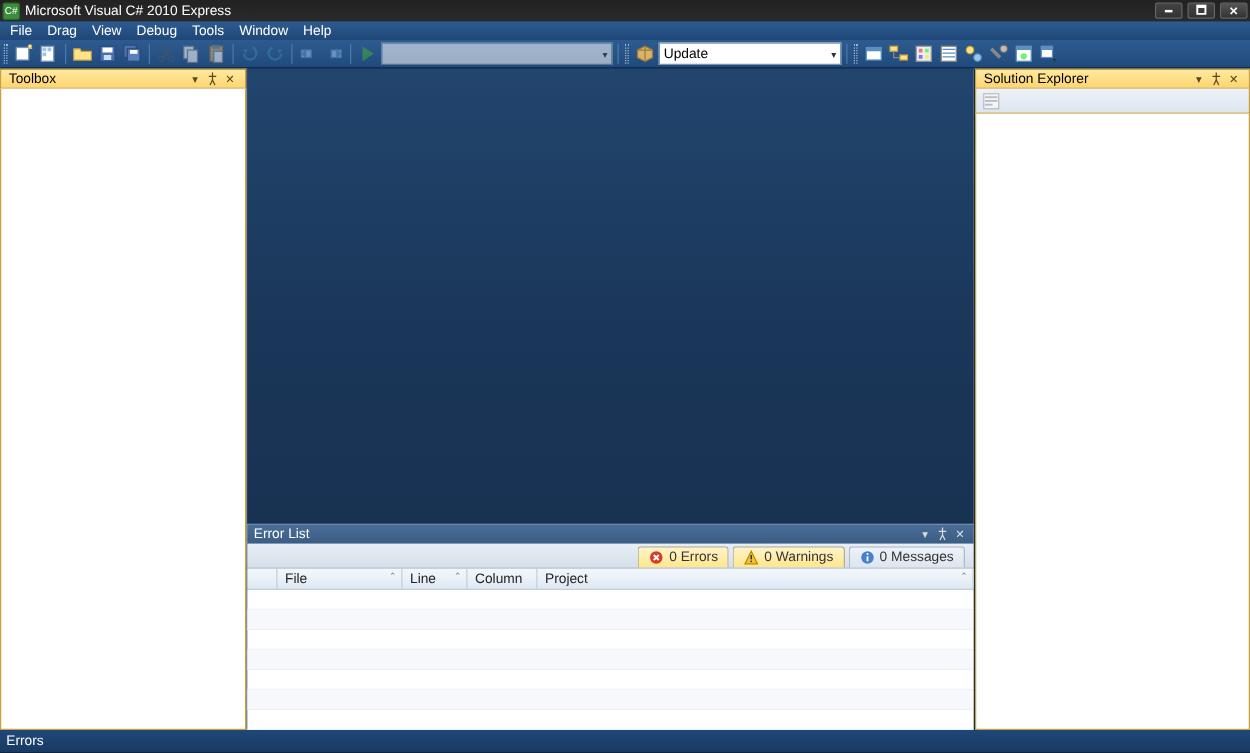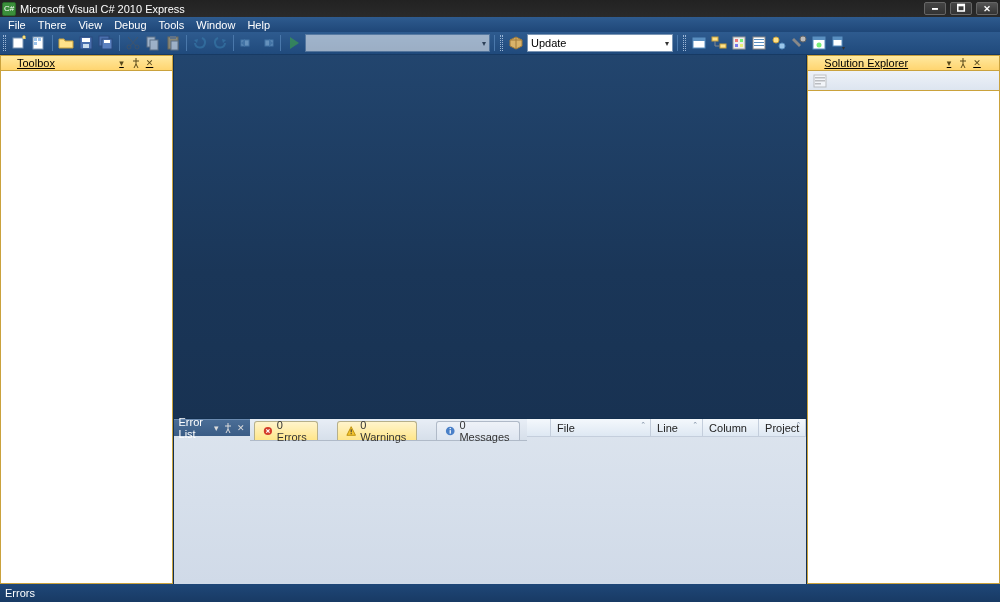--- a/index.html
+++ b/index.html
@@ -103,24 +103,23 @@
   
   .panel {
     display: flex; flex-direction: column;
     background: #fff;
   }
   .panel-header {
     height: 16px;
     background: linear-gradient(#ffe9a0,#ffd570);
     border: 1px solid #caa23d;
     display: flex; align-items: center;
-    padding: 0 16px;
+    padding: 0 6px;
     font-size: 11px;
     color: #000;
-    text-decoration: underline;
   }
   .panel-header .ph-title { flex: 0 0 auto; }
   .panel-header .ph-spacer { flex: 1; }
   .panel-header .ph-btn {
     width: 12px; height: 12px;
     margin-left: 2px;
     display: flex; align-items: center; justify-content: center;
     font-size: 9px;
     color: #5a4a1a;
   }
@@ -165,40 +164,41 @@
   .doc-area {
     flex: 1;
     background: linear-gradient(#22456e,#1a3658 60%,#183252);
   }
 
   
   .errorlist {
     height: 166px;
     border-top: 1px solid #132f4e;
     background: linear-gradient(#dce4ee,#d0dae8);
-    display: flex; flex-direction: row;
+    display: flex; flex-direction: column;
   }
   .errorlist .panel-header-grey {
     height: 17px;
     background: linear-gradient(#4a6d96,#3a5c85);
     color: #fff;
     display: flex; align-items: center;
     padding: 0 5px;
     font-size: 11px;
     border-top: 1px solid #6b8ab0;
   }
   .errorlist .panel-header-grey .ph-spacer { flex: 1; }
   .errorlist .panel-header-grey .ph-btn { width: 12px; height: 12px; margin-left: 2px; display: flex; align-items: center; justify-content: center; font-size: 9px; color: #dcdcdc; }
   .el-tabs {
     height: 22px;
     display: flex; align-items: stretch;
     background: linear-gradient(#e8eef6,#d6dfea);
     border-bottom: 1px solid #b0bac8;
     padding: 2px 4px 0 4px;
-    gap: 16px;
+    gap: 0;
+    justify-content: flex-end;
   }
   .el-tab {
     display: flex; align-items: center;
     padding: 0 8px;
     border: 1px solid #b7b08a;
     border-bottom: none;
     margin-right: 3px;
     background: linear-gradient(#fff4cc,#ffe68a);
     border-radius: 3px 3px 0 0;
     font-size: 11px; color: #333;
@@ -277,21 +277,21 @@
   <div class="app-icon">C#</div>
   <div class="title">Microsoft Visual C# 2010 Express</div>
   <div class="title-spacer"></div>
   <div class="winbtn">━</div>
   <div class="winbtn">🗖</div>
   <div class="winbtn close">✕</div>
 </div>
 
 <div class="menubar">
   <span class="mi">File</span>
-  <span class="mi">There</span>
+  <span class="mi">Drag</span>
   <span class="mi">View</span>
   <span class="mi">Debug</span>
   <span class="mi">Tools</span>
   <span class="mi">Window</span>
   <span class="mi">Help</span>
 </div>
 
 <div class="toolbar">
   <div class="grip"></div>
 

